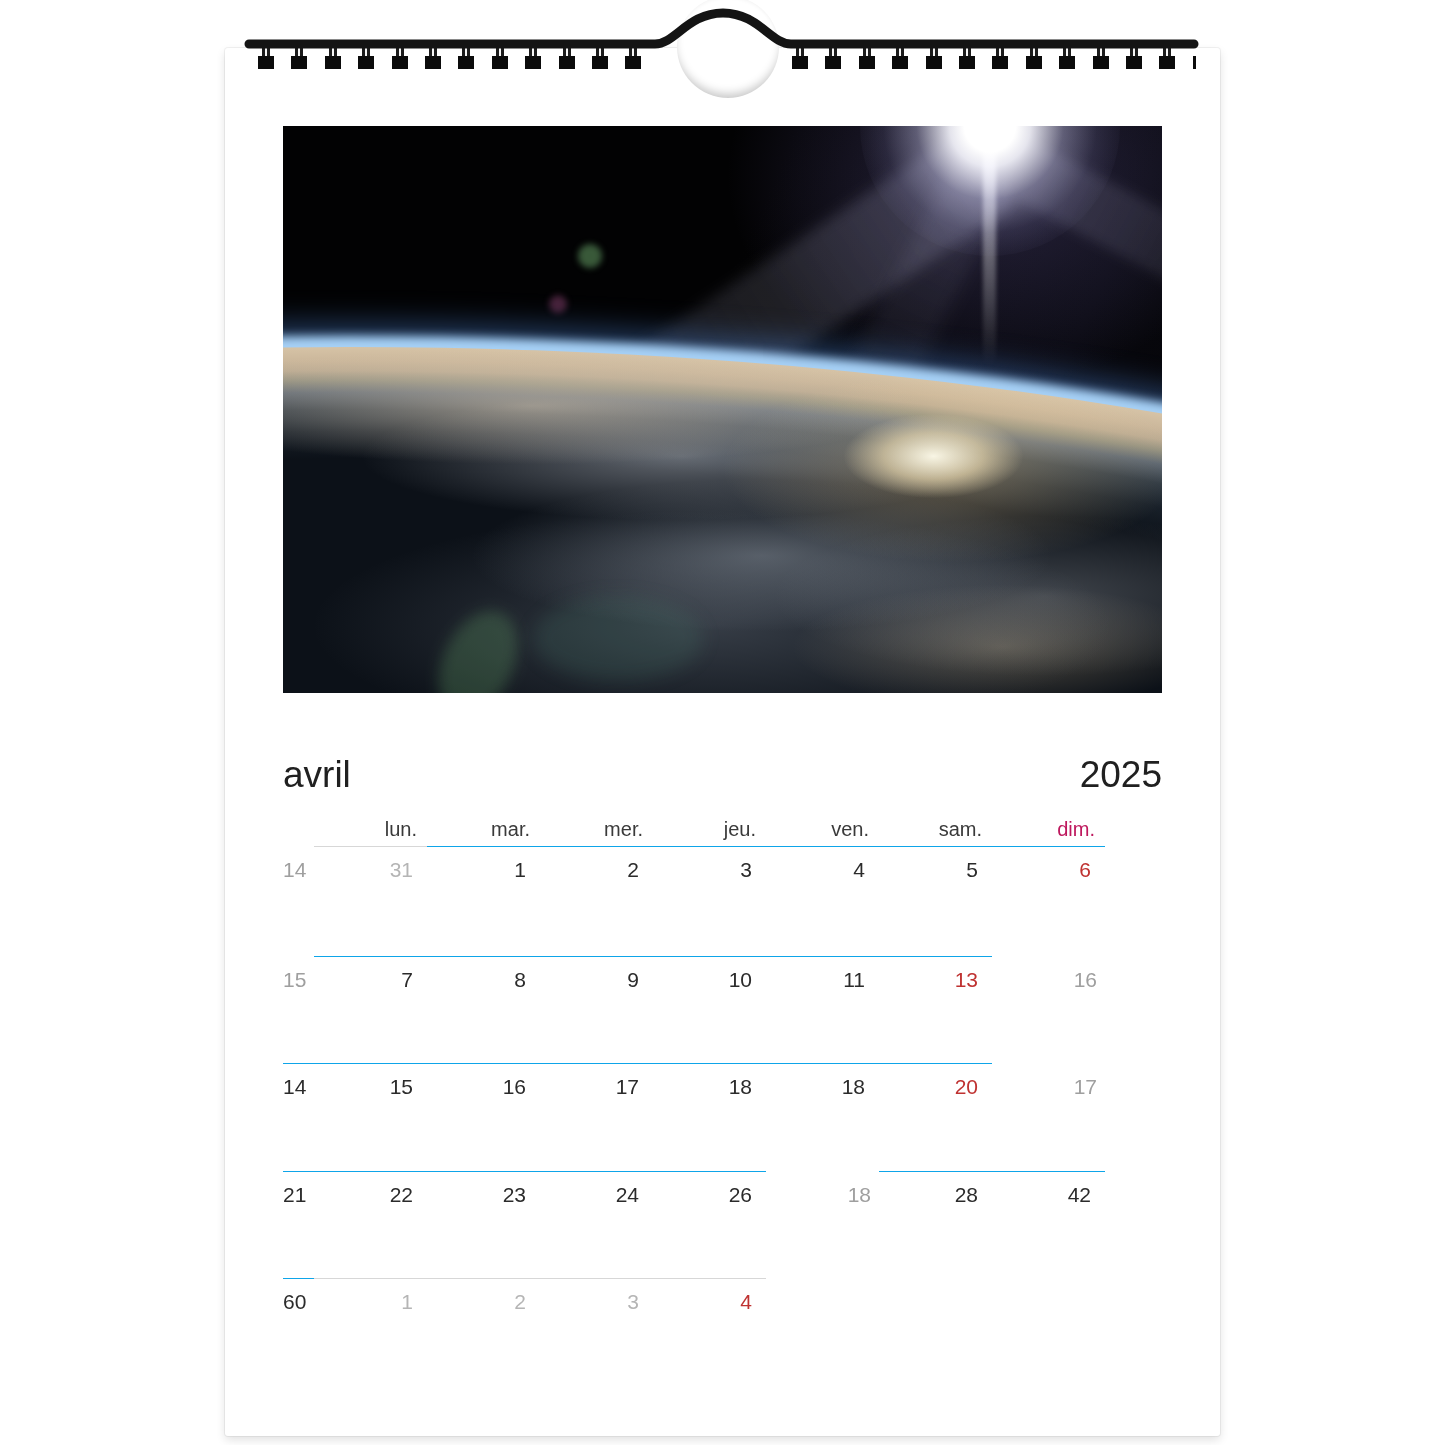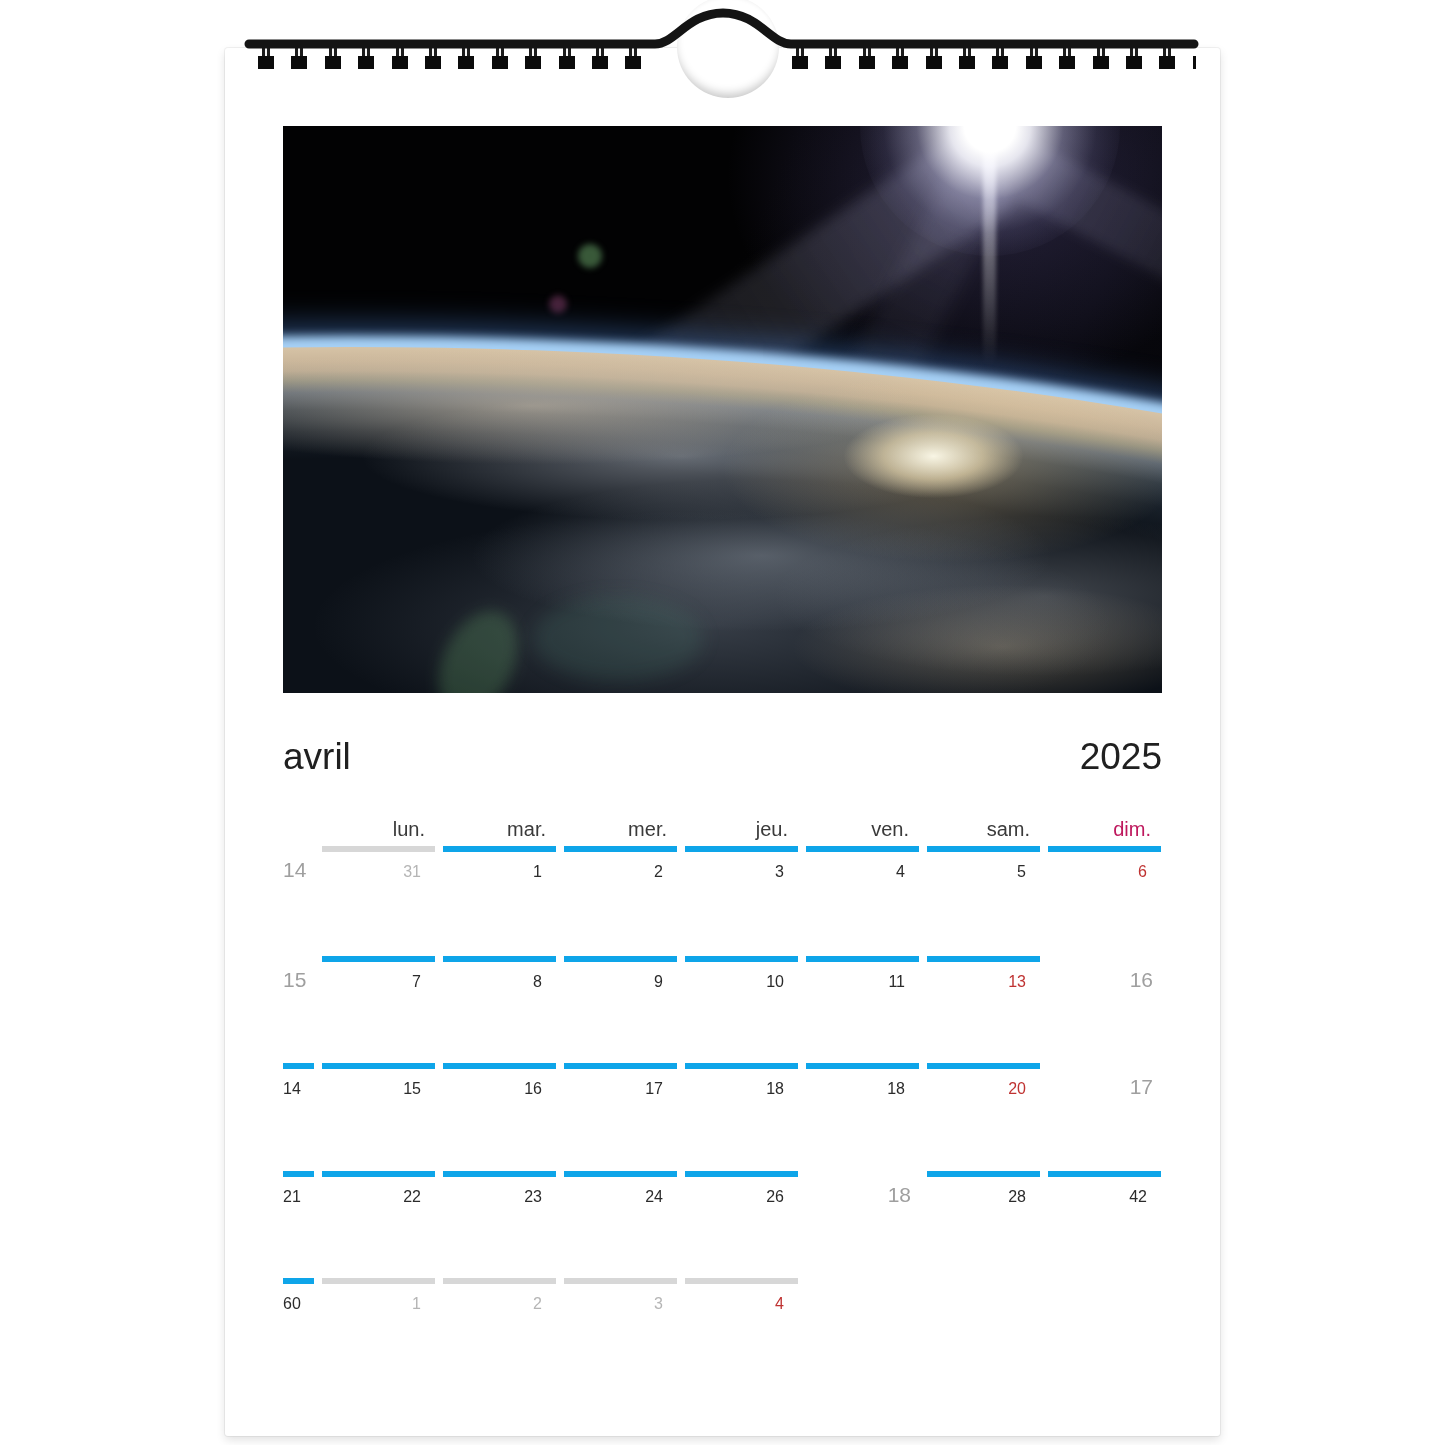--- a/index.html
+++ b/index.html
@@ -58,33 +58,33 @@
                   background:rgba(140,220,140,0.40); filter:blur(3px); }
   .flare-pink   { left:266px; top:169px; width:18px; height:18px; border-radius:50%;
                   background:rgba(210,100,170,0.32); filter:blur(3px); }
   .flare-streak { left:160px; top:482px; width:70px; height:110px; border-radius:50%;
                   background:rgba(125,200,125,0.22); filter:blur(7px); transform:rotate(25deg); }
   .flare-arc    { left:250px; top:470px; width:170px; height:85px; border-radius:50%;
                   background:rgba(100,180,150,0.12); filter:blur(9px); }
 
   
   .title-row { position:absolute; left:58px; right:58px; top:688px; height:60px;
-               display:flex; justify-content:space-between; align-items:flex-start;
+               display:flex; justify-content:space-between; align-items:flex-end;
                font-size:37px; color:#202020; }
 
   
   .cal-grid { position:absolute; left:58px; top:770px; width:878px;
               display:grid; grid-template-columns:31px repeat(7,113px);
               grid-template-rows:28px 110px 107px 108px 107px 116px;
-              column-gap:8px; }
+              }
   .hdr { display:flex; align-items:flex-end; justify-content:flex-end;
          padding:0 10px 5px 0; font-size:20px; color:#3a3a3a; }
   .hdr.sun { color:#be185d; }
-  .cell { border-top:6px solid #0ea5e9; text-align:right;
-          padding:11px 14px 0 0; font-size:16px; color:#2b2b2b; }
+  .cell { border-top:1px solid #0ea5e9; text-align:right;
+          padding:11px 14px 0 0; font-size:21px; color:#2b2b2b; }
   .cell.out { border-top-color:#d7d7d7; color:#b5b5b5; }
   .cell.sun { color:#bf3231; }
   .cell.sun-out { border-top-color:#d7d7d7; color:#bf3231; }
   .wk { border:none; text-align:right; padding:12px 8px 0 0;
         font-size:21px; color:#9f9f9f; }
 
   
   .hanger-hole { position:absolute; left:677px; top:-4px; width:102px; height:102px;
                  border-radius:50%; background:#ffffff;
                  box-shadow:inset 0 -7px 10px -3px rgba(0,0,0,0.22),

